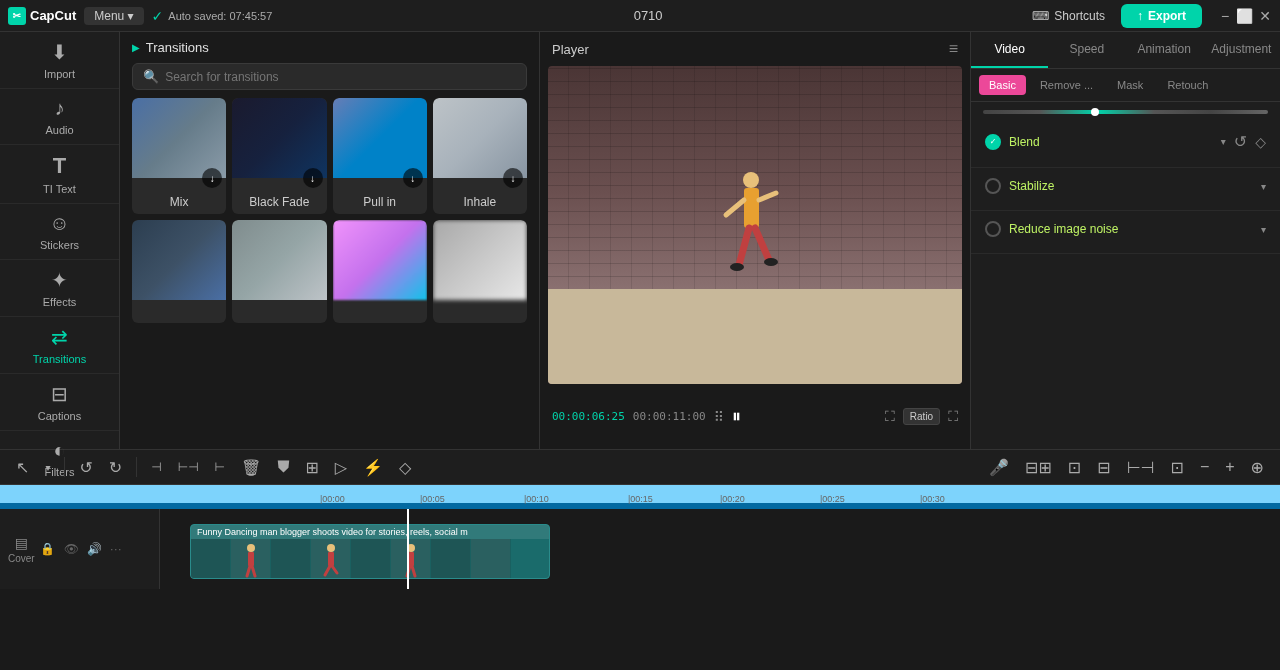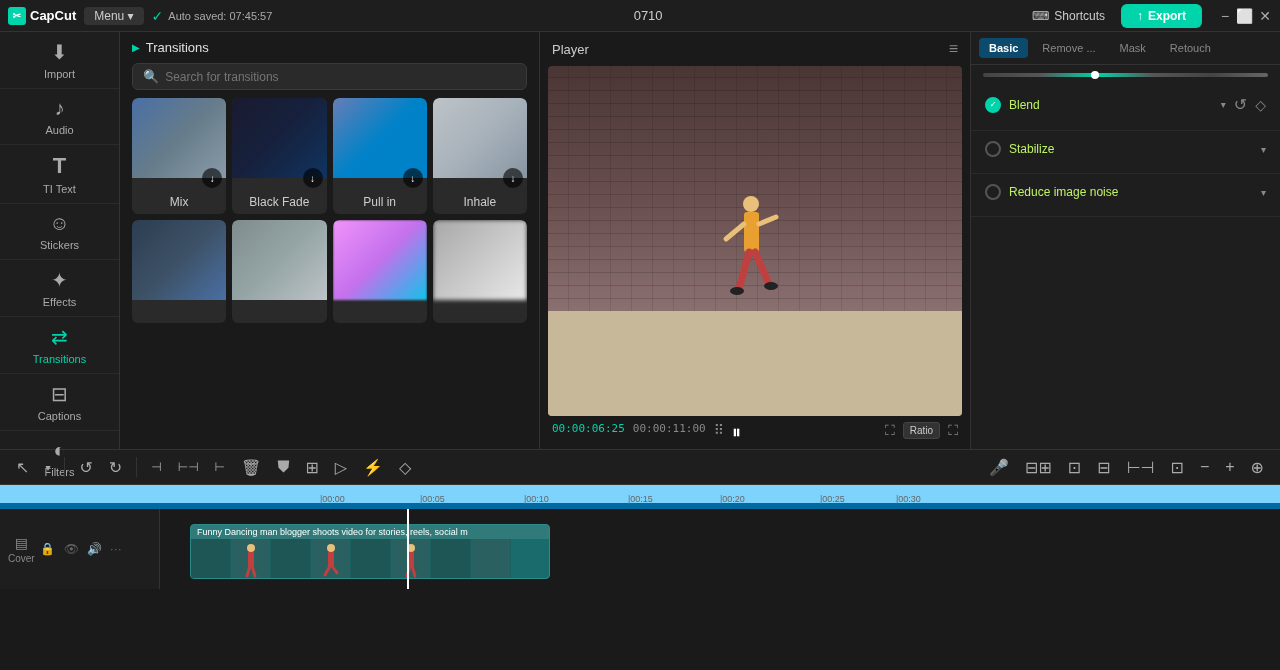--- a/index.html
+++ b/index.html
@@ -59,37 +59,37 @@
     .thumb-gradient-6 { background: linear-gradient(135deg, #7f8c8d 0%, #95a5a6 50%, #bdc3c7 100%); width: 100%; height: 80px; }
     .thumb-gradient-7 { background: linear-gradient(135deg, #f093fb 0%, #c471ed 50%, #12c2e9 100%); width: 100%; height: 80px; filter: blur(1px); }
     .thumb-gradient-8 { background: linear-gradient(135deg, #a8a8a8 0%, #c8c8c8 50%, #e8e8e8 100%); width: 100%; height: 80px; filter: blur(2px); }
 
     
     #player-panel { flex: 1; background: #1a1a1a; display: flex; flex-direction: column; position: relative; }
     .player-header { display: flex; align-items: center; justify-content: space-between; padding: 8px 12px; }
     .player-title { color: #ccc; font-size: 13px; }
     .player-menu { color: #888; cursor: pointer; font-size: 16px; }
     .player-viewport { flex: 1; display: flex; align-items: center; justify-content: center; background: #111; margin: 0 8px; border-radius: 4px; overflow: hidden; position: relative; }
-    .player-controls { display: flex; align-items: flex-start; padding: 6px 12px; gap: 8px; }
+    .player-controls { display: flex; align-items: center; padding: 22px 12px; gap: 8px; }
     .time-current { color: #00d4aa; font-size: 11px; font-family: monospace; }
     .time-total { color: #888; font-size: 11px; font-family: monospace; }
     .timeline-dots { color: #888; font-size: 14px; cursor: pointer; }
     .play-btn { font-size: 18px; cursor: pointer; color: #fff; background: none; border: none; }
     .player-ctrl-icons { display: flex; gap: 8px; margin-left: auto; align-items: center; }
     .player-ctrl-icons span { color: #888; cursor: pointer; font-size: 14px; }
     .ratio-btn { background: #333; border: 1px solid #444; color: #ccc; padding: 2px 6px; border-radius: 3px; font-size: 10px; cursor: pointer; }
 
     
     #right-panel { width: 310px; background: #1e1e1e; border-left: 1px solid #333; display: flex; flex-direction: column; }
     .right-tabs { display: flex; border-bottom: 1px solid #333; }
     .right-tab { flex: 1; text-align: center; padding: 10px 4px; font-size: 12px; color: #888; cursor: pointer; border-bottom: 2px solid transparent; }
     .right-tab.active { color: #fff; border-bottom: 2px solid #00d4aa; }
     .sub-tabs { display: flex; padding: 6px 8px; gap: 4px; border-bottom: 1px solid #333; }
     .sub-tab { padding: 4px 10px; font-size: 11px; border-radius: 4px; cursor: pointer; color: #888; }
-    .sub-tab.active { background: #0c4a6e; color: #fff; font-weight: bold; }
+    .sub-tab.active { background: #ec4899; color: #fff; }
     .color-bar { height: 4px; margin: 8px 12px; background: linear-gradient(to right, #444 0%, #555 20%, #00d4aa 40%, #555 60%, #444 80%, #666 100%); border-radius: 2px; display: flex; align-items: center; position: relative; }
     .color-bar-handle { width: 8px; height: 8px; background: #fff; border-radius: 50%; position: absolute; top: -2px; left: 38%; cursor: pointer; }
     .right-section { padding: 10px 14px; border-bottom: 1px solid #2a2a2a; }
     .right-section-row { display: flex; align-items: center; gap: 8px; margin-bottom: 6px; }
     .toggle-dot { width: 16px; height: 16px; border-radius: 50%; border: 2px solid #00d4aa; background: #00d4aa; display: flex; align-items: center; justify-content: center; font-size: 8px; color: #fff; flex-shrink: 0; }
     .toggle-dot-off { width: 16px; height: 16px; border-radius: 50%; border: 2px solid #555; background: transparent; flex-shrink: 0; }
     .section-name { color: #bef264; font-size: 12px; flex: 1; }
     .dropdown-arrow { color: #888; font-size: 10px; }
     .icon-reset { color: #888; cursor: pointer; font-size: 16px; }
     .icon-diamond { color: #888; cursor: pointer; font-size: 14px; }
@@ -319,20 +319,26 @@
       <button class="play-btn">⏸</button>
       <div class="player-ctrl-icons">
         <span>⛶</span>
         <button class="ratio-btn">Ratio</button>
         <span>⛶</span>
       </div>
     </div>
   </div>
 
   <div id="right-panel">
+    <div class="right-tabs">
+      <div class="right-tab active">Video</div>
+      <div class="right-tab">Speed</div>
+      <div class="right-tab">Animation</div>
+      <div class="right-tab">Adjustment</div>
+    </div>
     <div class="sub-tabs">
       <div class="sub-tab active">Basic</div>
       <div class="sub-tab">Remove ...</div>
       <div class="sub-tab">Mask</div>
       <div class="sub-tab">Retouch</div>
     </div>
     <div class="color-bar">
       <div class="color-bar-handle"></div>
     </div>
     <div class="right-section">
@@ -405,21 +411,21 @@
       </div>
       <div class="ruler-mark" style="left:308px">
         <span class="ruler-label">|00:15</span>
       </div>
       <div class="ruler-mark" style="left:400px">
         <span class="ruler-label">|00:20</span>
       </div>
       <div class="ruler-mark" style="left:500px">
         <span class="ruler-label">|00:25</span>
       </div>
-      <div class="ruler-mark" style="left:576px">
+      <div class="ruler-mark" style="left:600px">
         <span class="ruler-label">|00:30</span>
       </div>
 
       <div style="position:absolute;left:247px;top:0;bottom:0;width:2px;background:#fff;z-index:10;">
         <div style="position:absolute;top:0;left:-4px;width:0;height:0;border-left:4px solid transparent;border-right:4px solid transparent;border-top:0;border-bottom:0;"></div>
       </div>
     </div>
   </div>
   <div class="timeline-tracks">
     <div class="track-row">

